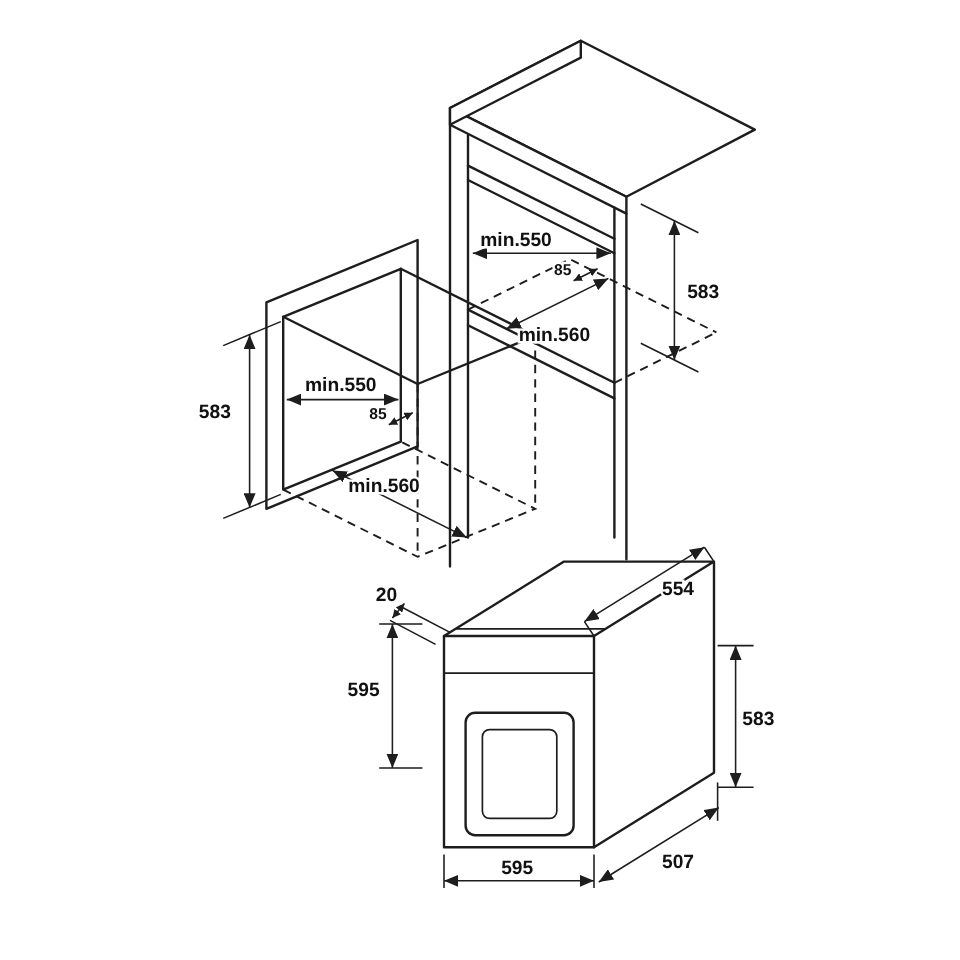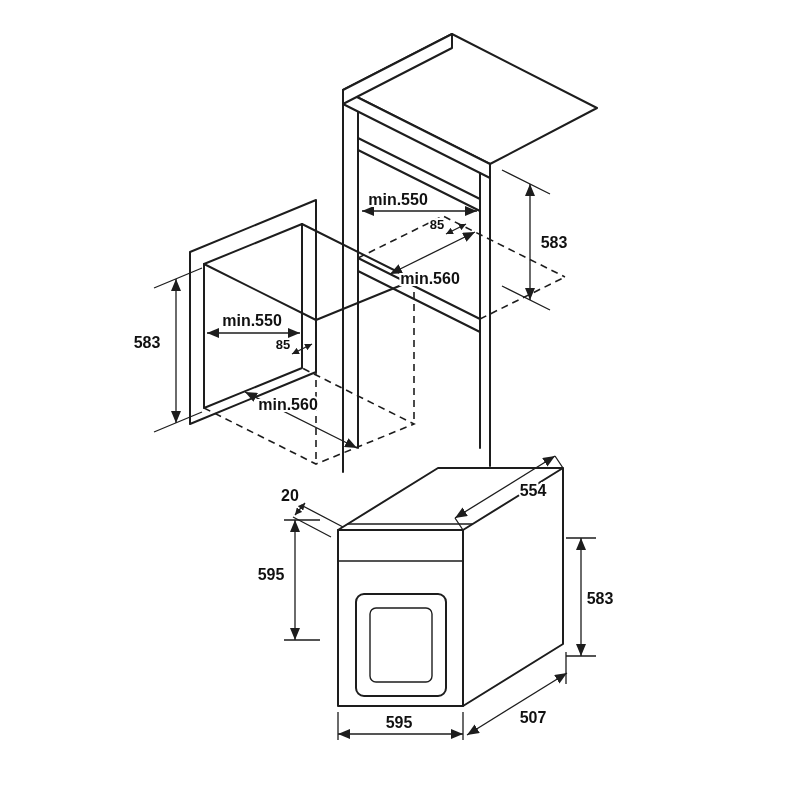--- a/index.html
+++ b/index.html
@@ -1,16 +1,16 @@
 <!DOCTYPE html>
 <html><head>
 <meta charset="utf-8">
 <style>
   html,body{margin:0;padding:0;background:#ffffff;}
-  .stage{width:716px;height:800px;background:#ffffff;position:relative;}
+  .stage{width:716px;height:800px;background:#ffffff;position:relative;margin-left:32px;}
   svg{display:block;}
   .edge{stroke:#1d1d1d;stroke-width:2;fill:none;stroke-linecap:round;stroke-linejoin:round;}
   .f{fill:#ffffff;}
   .thin{stroke-width:1.4;}
   .dash{stroke:#1d1d1d;stroke-width:1.6;fill:none;stroke-dasharray:7 5;}
   .dim{stroke:#1d1d1d;stroke-width:1.3;fill:none;}
   text{font-family:"Liberation Sans",sans-serif;font-size:16px;font-weight:700;fill:#111;
        stroke:#ffffff;stroke-width:4px;paint-order:stroke;text-anchor:middle;}
   text.small{font-size:13px;}
 </style>

